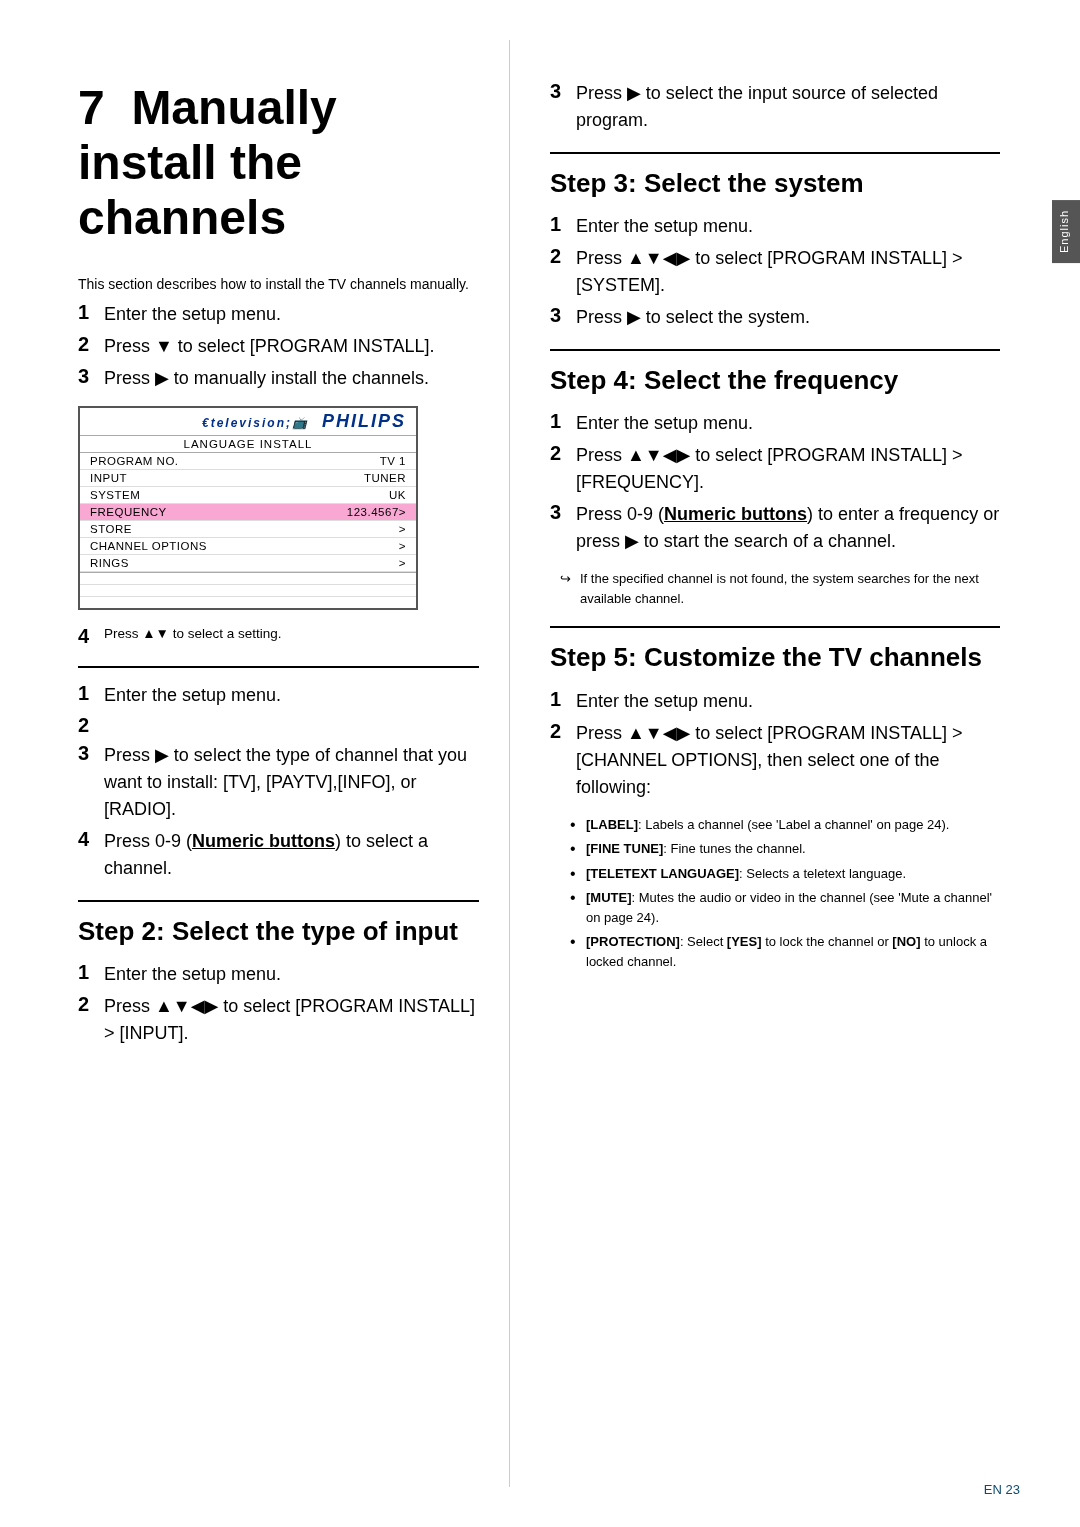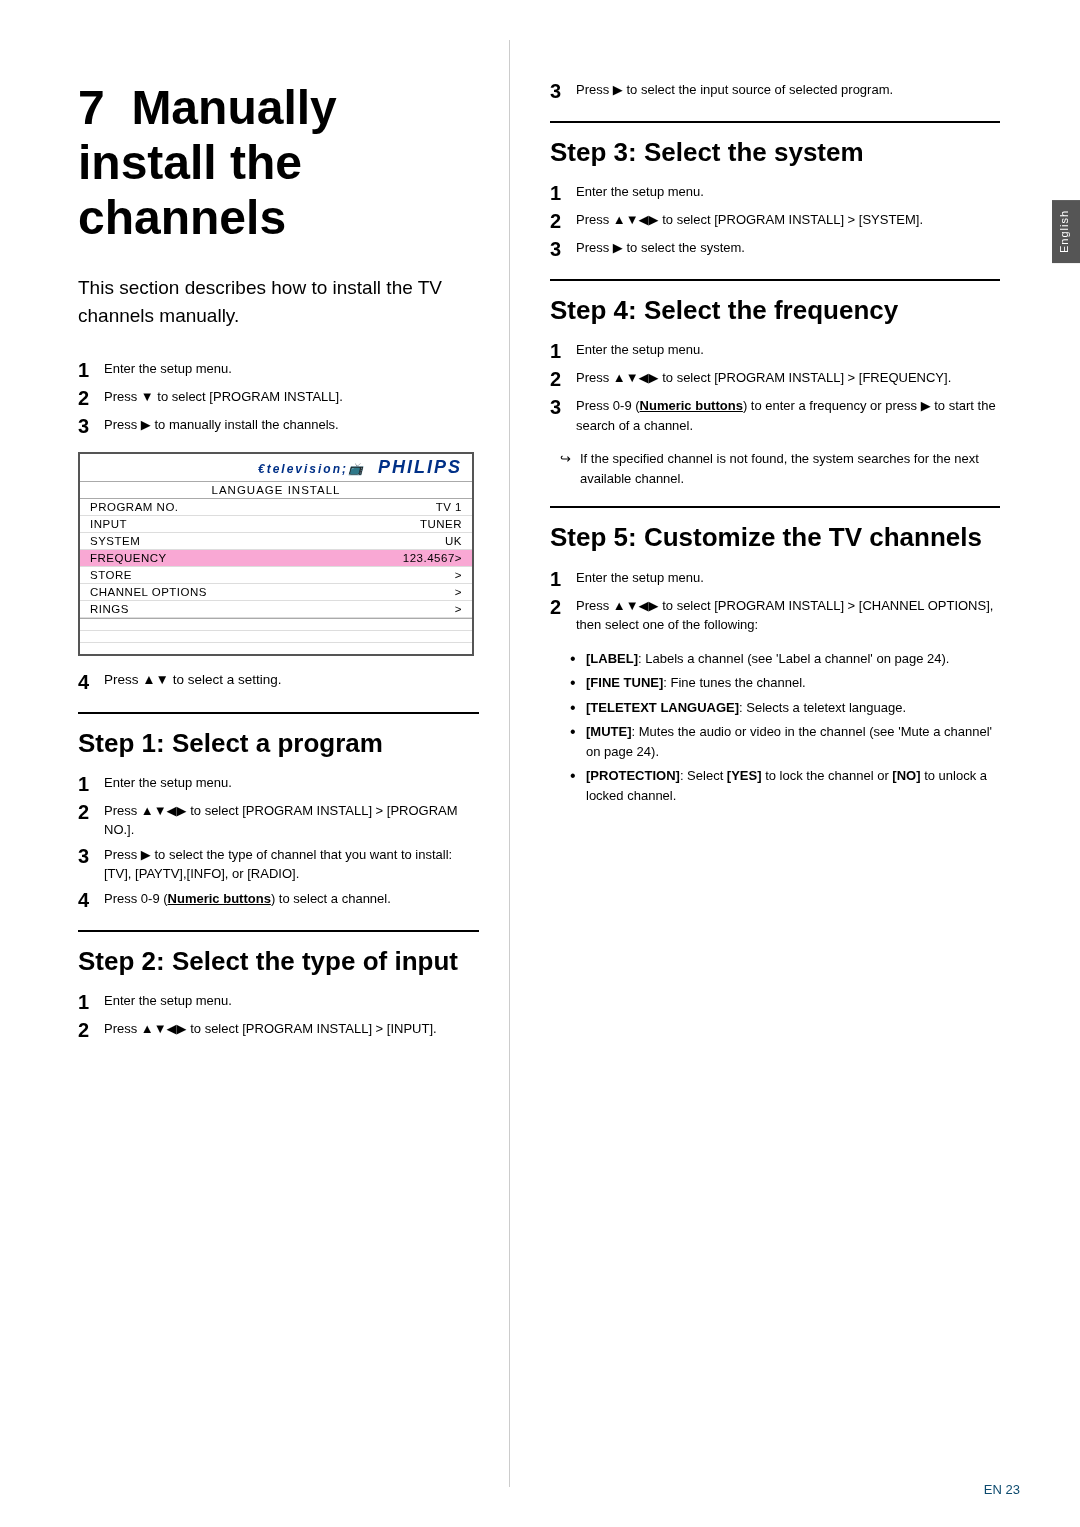--- a/index.html
+++ b/index.html
@@ -54,22 +54,22 @@
       line-height: 1.15;
       margin-bottom: 28px;
       font-family: Arial, Helvetica, sans-serif;
     }
 
     h1.chapter-title .chapter-num {
       display: inline;
     }
 
     .intro-text {
-      font-size: 19px;
-      margin-bottom: 28px;
+      font-size: 14px;
+      margin-bottom: 6px;
       line-height: 1.5;
     }
 
     .step-heading {
       font-size: 26px;
       font-weight: bold;
       margin-bottom: 14px;
       line-height: 1.2;
     }
 
@@ -96,32 +96,32 @@
     .numbered-list li .num {
       font-size: 20px;
       font-weight: bold;
       min-width: 26px;
       line-height: 1.2;
       margin-top: -1px;
     }
 
     .numbered-list li .content {
       flex: 1;
-      font-size: 13px;
+      font-size: 18px;
       line-height: 1.5;
     }
 
     .bold { font-weight: bold; }
     .underline { text-decoration: underline; }
 
     
     .tv-menu {
       border: 2px solid #555;
       margin: 14px 0 14px 0;
-      width: 396px;
+      width: 340px;
     }
 
     .tv-menu-subheader {
       text-align: center;
       font-size: 11.5px;
       padding: 2px 6px;
       border-bottom: 1px solid #aaa;
       letter-spacing: 1px;
     }
 
@@ -308,29 +308,27 @@
       </div>
     </div>
 
     <div class="step4-num">
       <span class="num">4</span>
       <span class="content">Press ▲▼ to select a setting.</span>
     </div>
 
     <hr class="section-divider">
 
-    <h2 class="step-heading">Step 1: Select a program</h2>
-    <ul class="numbered-list">
-      <li>
-        <span class="num">1</span>
-        <span class="content">Enter the setup menu.</span>
-      </li>
-      <li>
-        <span class="num">2</span>
-        <span class="content">Press ▲▼◀▶ to select [PROGRAM INSTALL] &gt; [PROGRAM NO.].</span>
+    <ul class="numbered-list">
+      <li>
+        <span class="num">1</span>
+        <span class="content">Enter the setup menu.</span>
+      </li>
+      <li>
+        <span class="num">2</span>
       </li>
       <li>
         <span class="num">3</span>
         <span class="content">Press ▶ to select the type of channel that you want to install: [TV], [PAYTV],[INFO], or [RADIO].</span>
       </li>
       <li>
         <span class="num">4</span>
         <span class="content">Press 0-9 (<span class="bold underline">Numeric buttons</span>) to select a channel.</span>
       </li>
     </ul>

